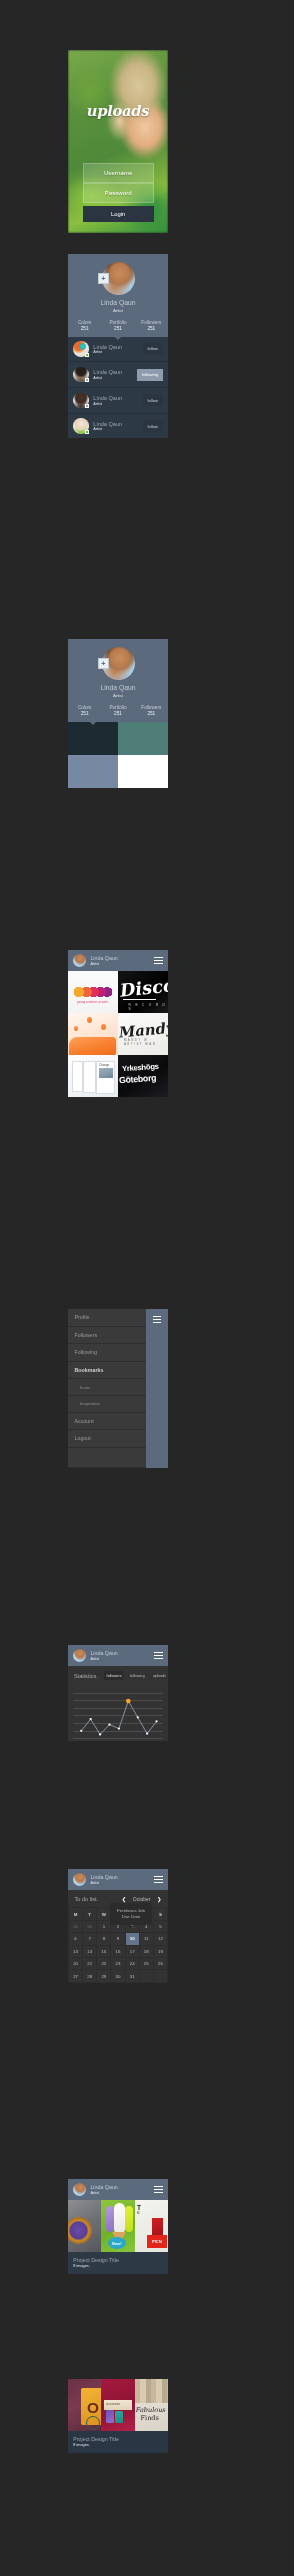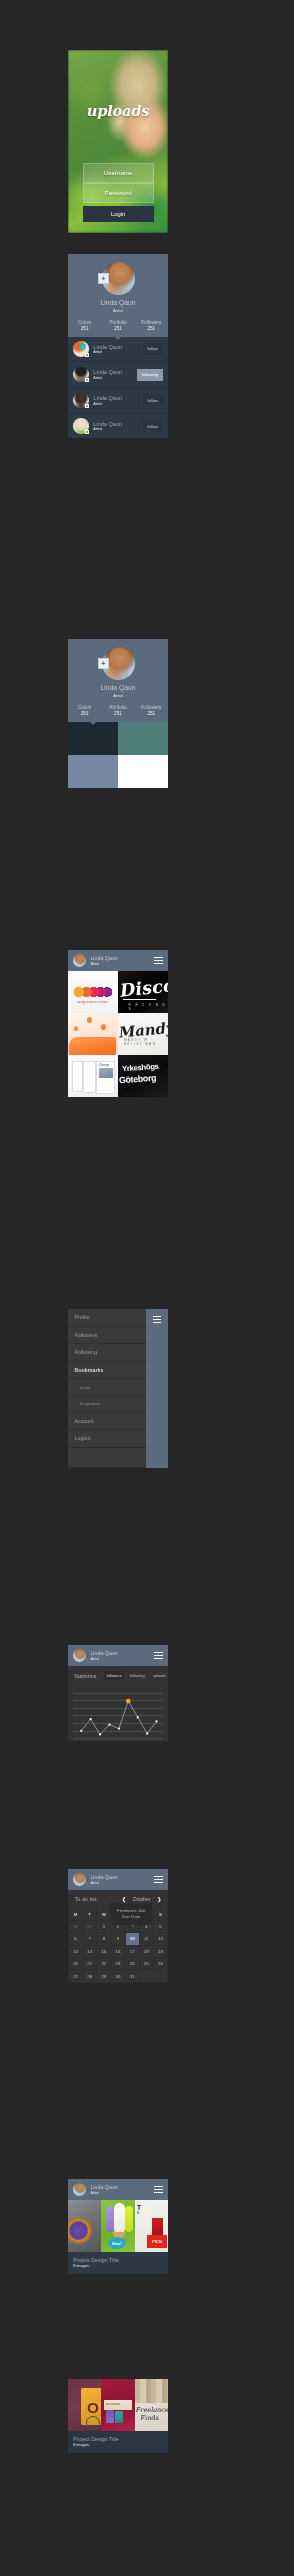--- a/index.html
+++ b/index.html
@@ -650,21 +650,21 @@
         <div class="o">O</div>
     </div>
     <div class="im-crafts">
       <div class="bar"></div>
         <div class="lbl">accessories</div>
       <div class="sp1"></div>
         <div class="sp2"></div>
     </div>
     <div class="im-fab">
       <div class="sw"></div>
-        <div class="t">Freelance</div>
+        <div class="t">Fabulous</div>
         <div class="t2">Finds</div>
     </div>
   </div>
   <div class="proj-foot dk">
     <div class="proj-title">Project Design Title</div>
     <div class="proj-sub">8 images.</div>
   </div>
 </div>
 
 

